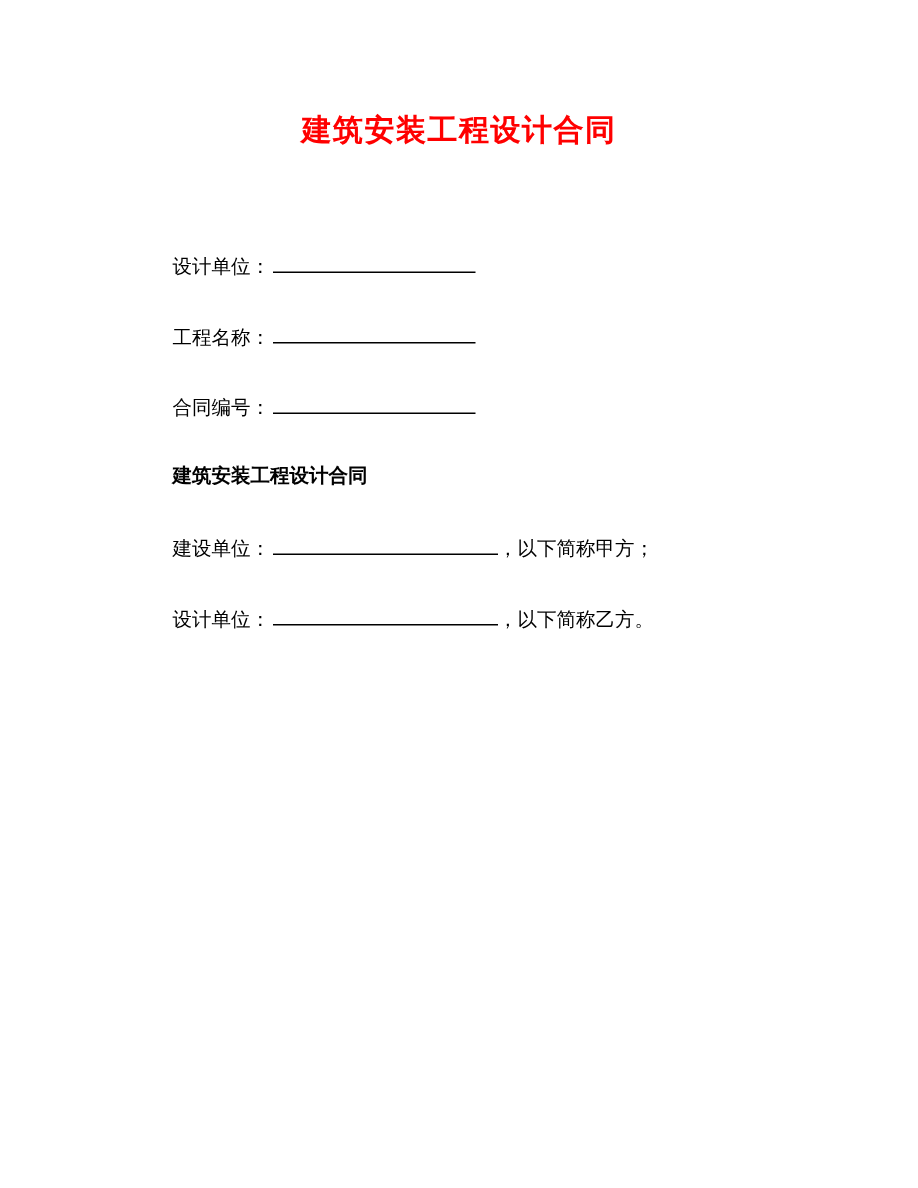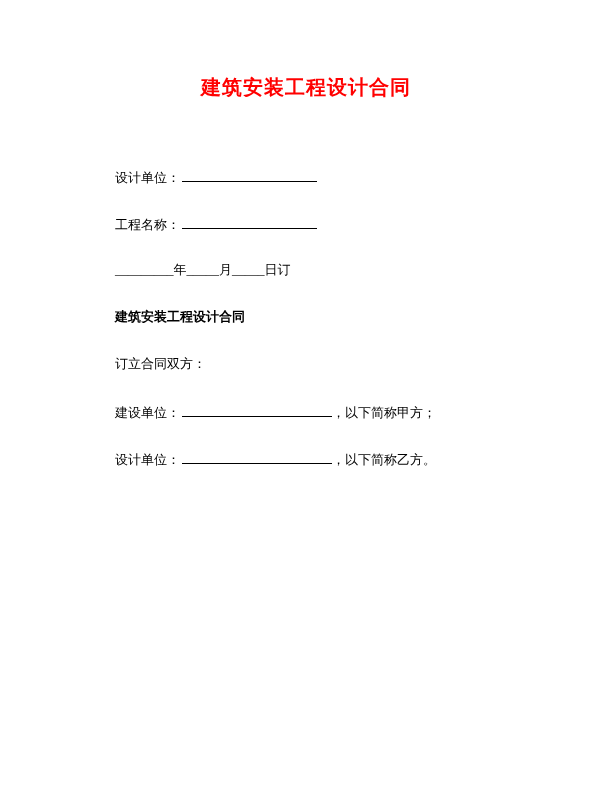--- a/index.html
+++ b/index.html
@@ -67,32 +67,29 @@
 
 
     <div class="row">
       <span class="label">设计单位：</span><span class="blank w-field"></span>
     </div>
 
     <div class="row">
       <span class="label">工程名称：</span><span class="blank w-field"></span>
     </div>
 
+    <div class="row">
+      <span class="label">合同编号：</span><span class="blank w-field"></span>
+    </div>
 
-    <div class="row">
-      <span>_________年_____月_____日订</span>
-    </div>
 
     <div class="row subtitle">
       <span>建筑安装工程设计合同</span>
     </div>
 
-    <div class="row">
-      <span>订立合同双方：</span>
-    </div>
 
     <div class="row">
       <span class="label">建设单位：</span><span class="blank w-party"></span><span>，以下简称甲方；</span>
     </div>
 
     <div class="row">
       <span class="label">设计单位：</span><span class="blank w-party"></span><span>，以下简称乙方。</span>
     </div>
 
   </div>

